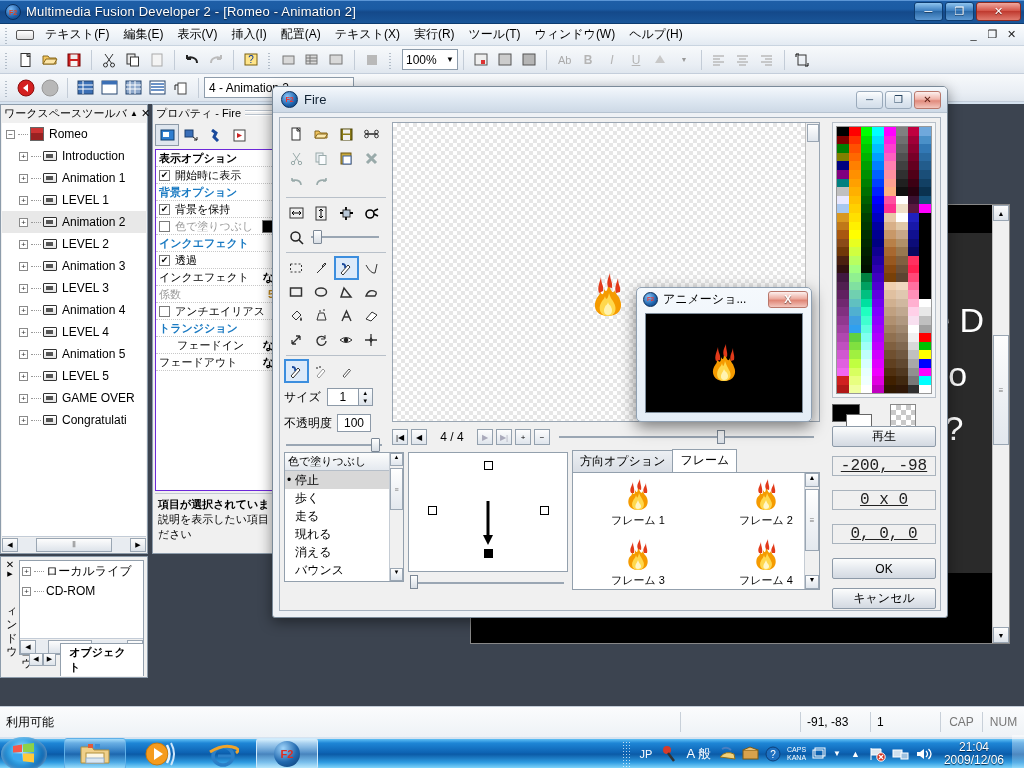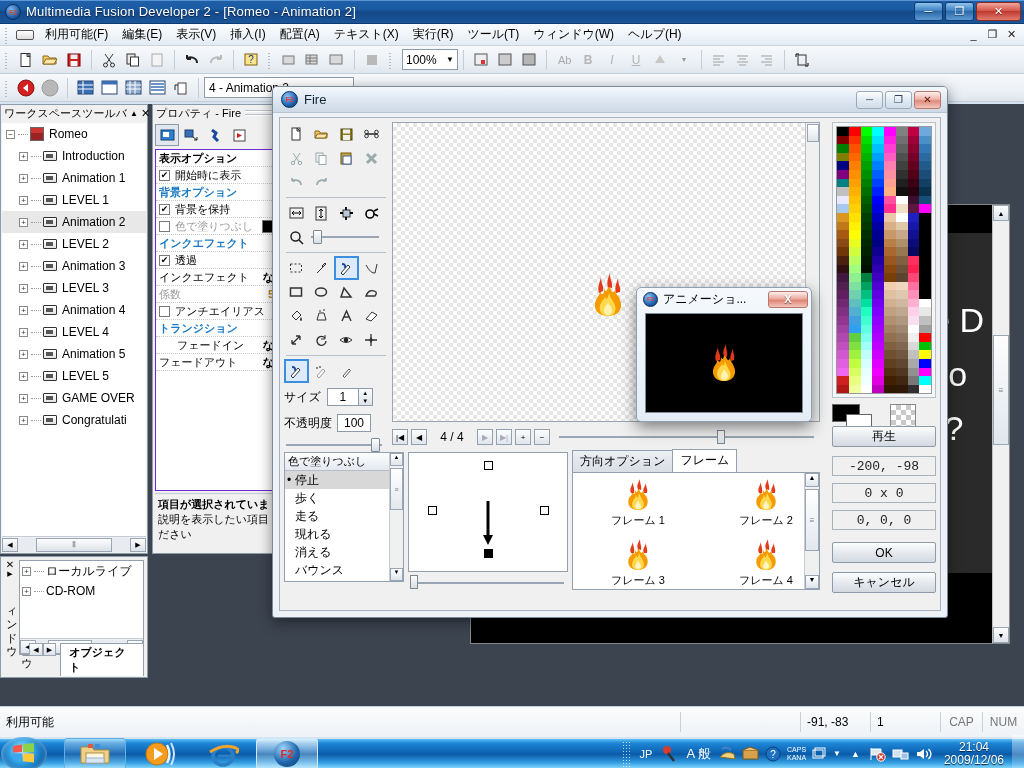--- a/index.html
+++ b/index.html
@@ -143,23 +143,23 @@
   .tabrow{display:flex;align-items:flex-end;height:20px;}
   .tab{padding:2px 7px;font-size:12px;border:1px solid #93a0ad;border-bottom:none;
     background:linear-gradient(180deg,#eceff3,#d9dee5);margin-right:-1px;}
   .tab.active{background:#fff;position:relative;z-index:2;padding-bottom:3px;}
   .framesbox{background:#fff;border:1px solid #93a0ad;height:118px;position:relative;overflow:hidden;}
   .fcell{position:absolute;width:86px;text-align:center;font-size:11px;}
   .rightcol{position:absolute;right:4px;top:308px;width:104px;}
   .rbtn{height:21px;border:1px solid #8d9aa8;border-radius:2px;font-size:12px;
     background:linear-gradient(180deg,#fcfdfd,#e6eaef 50%,#d3d9e1);
     display:flex;align-items:center;justify-content:center;margin-bottom:9px;}
-  .rfield{height:20px;border:1px solid #a9b3bd;background:#f0f0f0;font-size:13px;
-    display:flex;align-items:center;justify-content:center;margin-bottom:7px;color:#222;
-    font-family:"Liberation Mono","DejaVu Sans Mono",monospace;}
+  .rfield{height:20px;border:1px solid #a9b3bd;background:#f0f0f0;font-size:16px;
+    display:flex;align-items:center;justify-content:center;margin-bottom:14px;color:#222;
+    font-family:"Liberation Mono","DejaVu Sans Mono",monospace;text-decoration:underline;}
   
   #anim{position:absolute;left:636px;top:287px;width:176px;height:135px;
     background:linear-gradient(180deg,#f5f9fd,#e4edf6);border:1px solid #8fa0b2;border-radius:5px;
     box-shadow:0 5px 16px rgba(0,0,0,.5);}
   #anim .at{height:22px;display:flex;align-items:center;padding:0 3px;}
   #anim .aic{width:15px;height:15px;border-radius:50%;margin:0 5px 0 3px;flex:none;
     background:radial-gradient(circle at 35% 30%,#8cc6f8,#1f64ae 60%,#0c3a70);border:1px solid #0a2e5c;
     position:relative;}
   #anim .aic:after{content:"F2";position:absolute;inset:0;text-align:center;font-size:6px;font-weight:bold;
     color:#e33;line-height:13px;}
@@ -213,21 +213,21 @@
     <div class="tb-buttons">
       <div class="tb-btn">─</div>
       <div class="tb-btn">❐</div>
       <div class="tb-btn close">✕</div>
     </div>
   </div>
 
   <div class="menubar">
     <div class="gripper"></div>
     <div class="handle"></div>
-    <div class="mi">利用可能(F)</div>
+    <div class="mi">テキスト(F)</div>
     <div class="mi">編集(E)</div>
     <div class="mi">表示(V)</div>
     <div class="mi">挿入(I)</div>
     <div class="mi">配置(A)</div>
     <div class="mi">テキスト(X)</div>
     <div class="mi">実行(R)</div>
     <div class="mi">ツール(T)</div>
     <div class="mi">ウィンドウ(W)</div>
     <div class="mi">ヘルプ(H)</div>
     <div class="win-min-restore">
@@ -581,21 +581,21 @@
           <span>CD-ROM</span>
         </div>
         <div class="hscroll" style="position:absolute;left:0;right:0;bottom:0;">
           <div class="sb-arrow">◀</div>
           <div class="sb-track">
             <div class="sb-thumb" style="width:44px;margin-left:12px">⦀</div>
           </div>
           <div class="sb-arrow">▶</div>
         </div>
       </div>
-      <div style="position:absolute;left:28px;right:3px;bottom:2px;height:32px;display:flex;align-items:flex-start">
+      <div style="position:absolute;left:28px;right:3px;bottom:2px;height:32px;display:flex;align-items:center">
         <div class="sb-arrow" style="width:14px;height:13px">◀</div>
         <div class="sb-arrow" style="width:14px;height:13px">▶</div>
         <div style="margin-left:4px;padding:1px 8px;font-weight:bold;font-size:11px;border:1px solid #93a0ad;border-bottom:none;background:#fff">オブジェクト</div>
       </div>
     </div>
 
     <div class="panel" style="left:152px;top:0;width:128px;height:450px;">
       <div class="panel-header">
         <span class="lbl">プロパティ - Fire</span>
         <span class="grip"></span>

